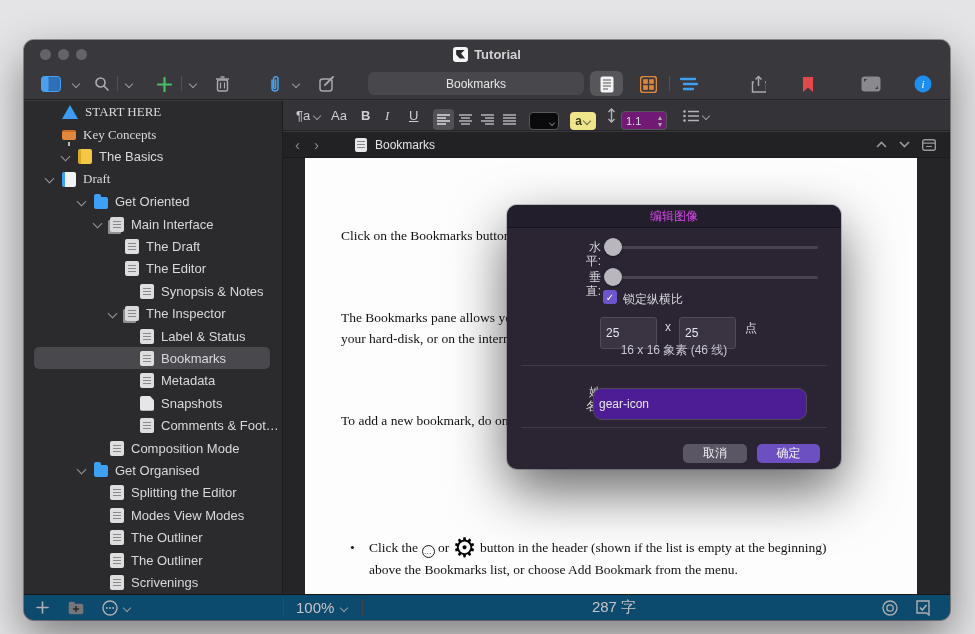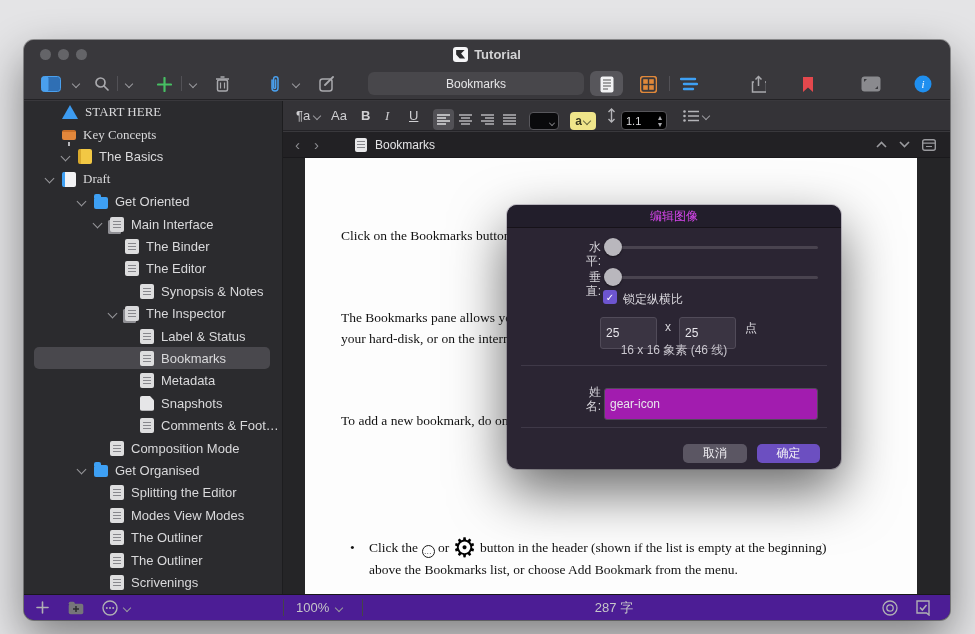--- a/index.html
+++ b/index.html
@@ -38,21 +38,21 @@
     color:#c9c9cc; font-size:13px; }
   .fb { position:absolute; top:0; height:29px; display:flex; align-items:center; gap:3px; }
   .fb-glyph { color:#cfcfd2; }
   .align-btn { width:21px; height:21px; border-radius:4px; display:flex; align-items:center; justify-content:center; }
   .align-btn.sel { background:#525156; }
   .swatch { width:30px; height:18px; border-radius:4px; background:#0a0a0c; border:1px solid #58575c; position:relative; }
   .swatch .chev{ position:absolute; right:2px; top:6px; transform:scale(.7); }
   .hl { width:26px; height:18px; border-radius:4px; background:#efe58a; color:#3a3a20; font-size:12px; font-weight:bold;
     display:flex; align-items:center; justify-content:center; gap:1px; }
   .hl .chev::after{ border-color:#6a6a40; }
-  .stepper { width:46px; height:19px; background:#000000; border:1px solid #565559; border-radius:4px; color:#dedee0;
+  .stepper { width:46px; height:19px; background:#701a75; border:1px solid #565559; border-radius:4px; color:#dedee0;
     font-size:11px; display:flex; align-items:center; justify-content:space-between; padding:0 4px; }
   .updn { font-size:8px; color:#aaaaae; line-height:7px; display:flex; flex-direction:column; }
 
   
   .sidebar { position:absolute; left:0; top:61px; bottom:26px; width:259px; background:#2b2b2e; border-right:1px solid #1d1d1f; overflow:hidden; }
   .srow { position:relative; height:22.4px; display:flex; align-items:center; color:#d9d9db; font-size:13px; }
   .srow .rowbg { position:absolute; left:10px; right:12px; top:0; bottom:1px; border-radius:5px; }
   .srow.selected .rowbg { background:#49484d; }
   .srow .inner { position:relative; display:flex; align-items:center; gap:7px; }
   .lvl0 .inner{ padding-left:38px;font-family:Liberation Serif, serif; } .lvl1 .inner{ padding-left:54px; } .lvl2 .inner{ padding-left:70px; }
@@ -94,22 +94,22 @@
   .blist { margin:3px 0 0 0; list-style:none; }
   .blist li { position:relative; padding-left:28px; margin-bottom:23px; white-space:pre; }
   .blist li::before { content:"•"; position:absolute; left:9px; }
   .ellipsis-circle { display:inline-flex; width:13px; height:13px; border:1.2px solid #1c1c1c; border-radius:50%;
     align-items:center; justify-content:center; font-size:8px; letter-spacing:.5px; vertical-align:-2px;
     font-family:"Liberation Sans",sans-serif; }
   .gear-img { display:inline-block; font-size:27px; line-height:20px; vertical-align:-5px;
     font-family:"DejaVu Sans", sans-serif; color:#000; }
 
   
-  .footer { position:absolute; left:0; right:0; bottom:0; height:26px; background:#4c1d95; border-top:1px solid #19181b;
-    color:#c6c6c9; font-size:13px; }
+  .footer { position:absolute; left:0; right:0; bottom:0; height:26px; background:#0c4a6e; border-top:1px solid #19181b;
+    color:#c6c6c9; font-size:15px; }
   .ft { position:absolute; top:0; height:25px; display:flex; align-items:center; gap:4px; }
   .fdiv { position:absolute; top:4px; width:1px; height:17px; background:#454449; }
 
   
   .dialog { position:absolute; left:483px; top:165px; width:334px; height:264px; background:#2b2533; border-radius:10px;
     box-shadow:0 22px 55px rgba(0,0,0,.6), 0 0 0 1px rgba(120,110,135,.35); overflow:hidden; z-index:50; }
   .dlg-titlebar { position:absolute; left:0; top:0; right:0; height:23px; background:#221e2b; border-bottom:1px solid #161219;
     display:flex; align-items:center; justify-content:center; color:#d946ef; font-size:12px; }
   .dlg-label { position:absolute; width:60px; text-align:right; color:#d8d6dc; font-size:12px; line-height:14px; white-space:pre; }
   .slider { position:absolute; left:97px; width:214px; height:18px; }
@@ -407,21 +407,21 @@
         <span class="inner">
           <span class="sic ic-doc-stack"></span>
           <span>Main Interface</span>
         </span>
       </div>
       <div class="srow lvl4">
         <span class="rowbg"></span>
 
         <span class="inner">
           <span class="sic ic-doc"></span>
-          <span>The Binder</span>
+          <span>The Draft</span>
         </span>
       </div>
       <div class="srow lvl4">
         <span class="rowbg"></span>
 
         <span class="inner">
           <span class="sic ic-doc"></span>
           <span>The Editor</span>
         </span>
       </div>
@@ -652,19 +652,19 @@
     <span class="checkbox" style="top:85px;">✓</span>
     <span class="dlg-text" style="left:116px;top:86px;">锁定纵横比</span>
     <input class="dlg-input" style="left: 93px; top: 112px; width: 57px;" value="25">
     <span class="dlg-text" style="left:158px;top:115px;">x</span>
     <input class="dlg-input" style="left: 172px; top: 112px; width: 57px;" value="25">
     <span class="dlg-text" style="left:238px;top:115px;">点</span>
     <span class="dlg-text" style="left:0;top:137px;width:334px;text-align:center;color:#c9c6ce;">16 x 16 象素 (46 线)</span>
     <span class="dlg-div" style="top:160px;"></span>
     <div class="dlg-label" style="left:34px;top:180px;">姓
 名:</div>
-    <input class="dlg-input" style="left: 97px; top: 183px; width: 214px; background: #a21caf;" value="gear-icon">
+    <input class="dlg-input" style="left: 86px; top: 183px; width: 214px; background: #4c1d95; border-radius: 9px;" value="gear-icon">
     <span class="dlg-div" style="top:222px;"></span>
     <button class="dlg-btn btn-cancel" style="top:239px;">取消</button>
     <button class="dlg-btn btn-ok" style="top:239px;">确定</button>
   </div>
 
 </div>
 
 </body></html>

